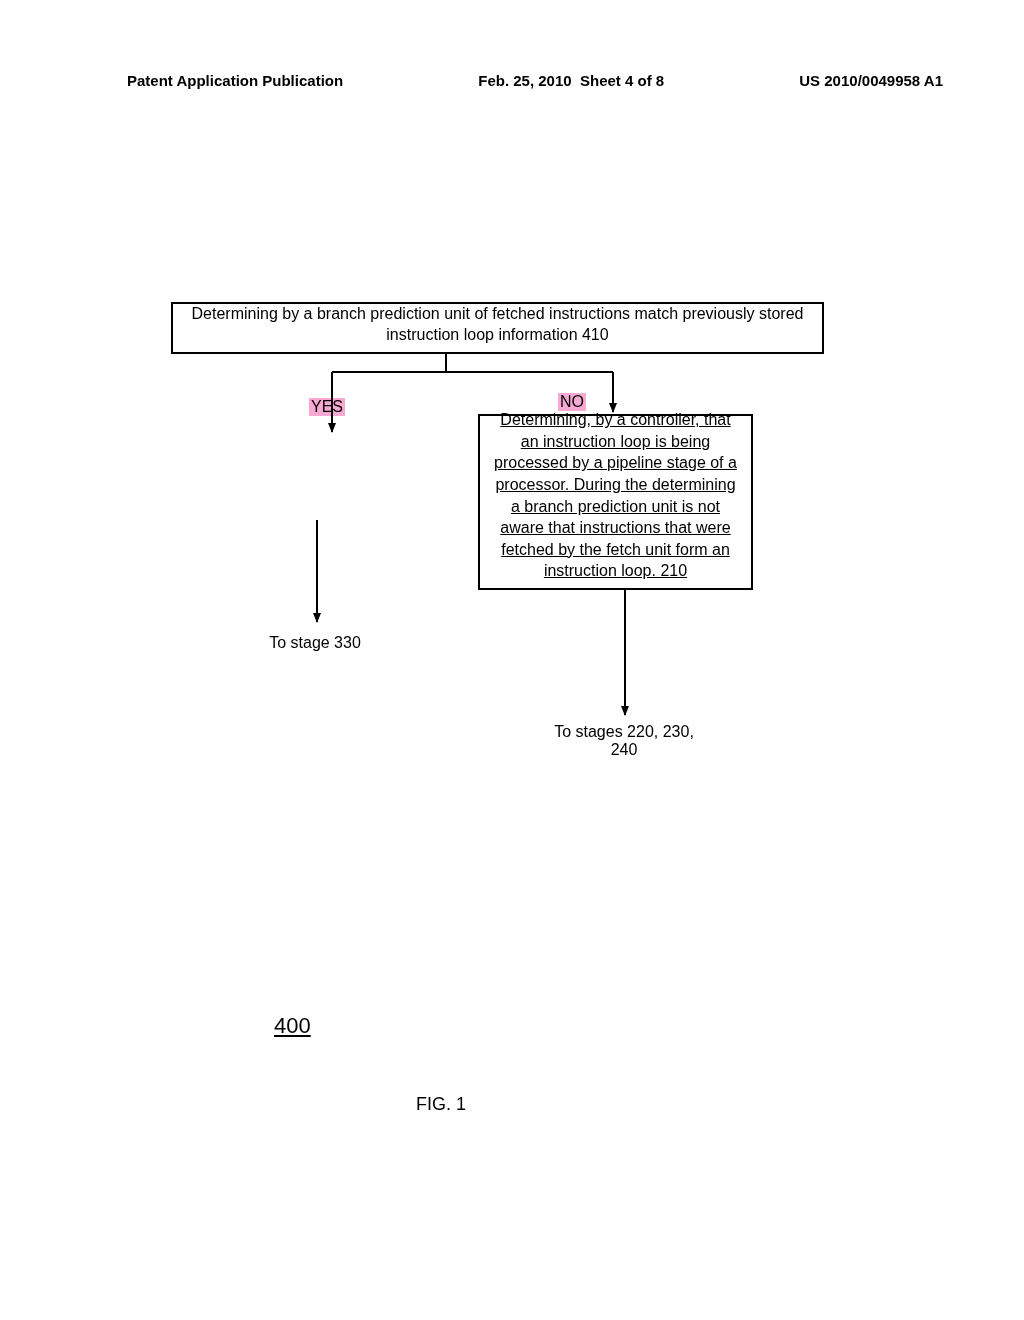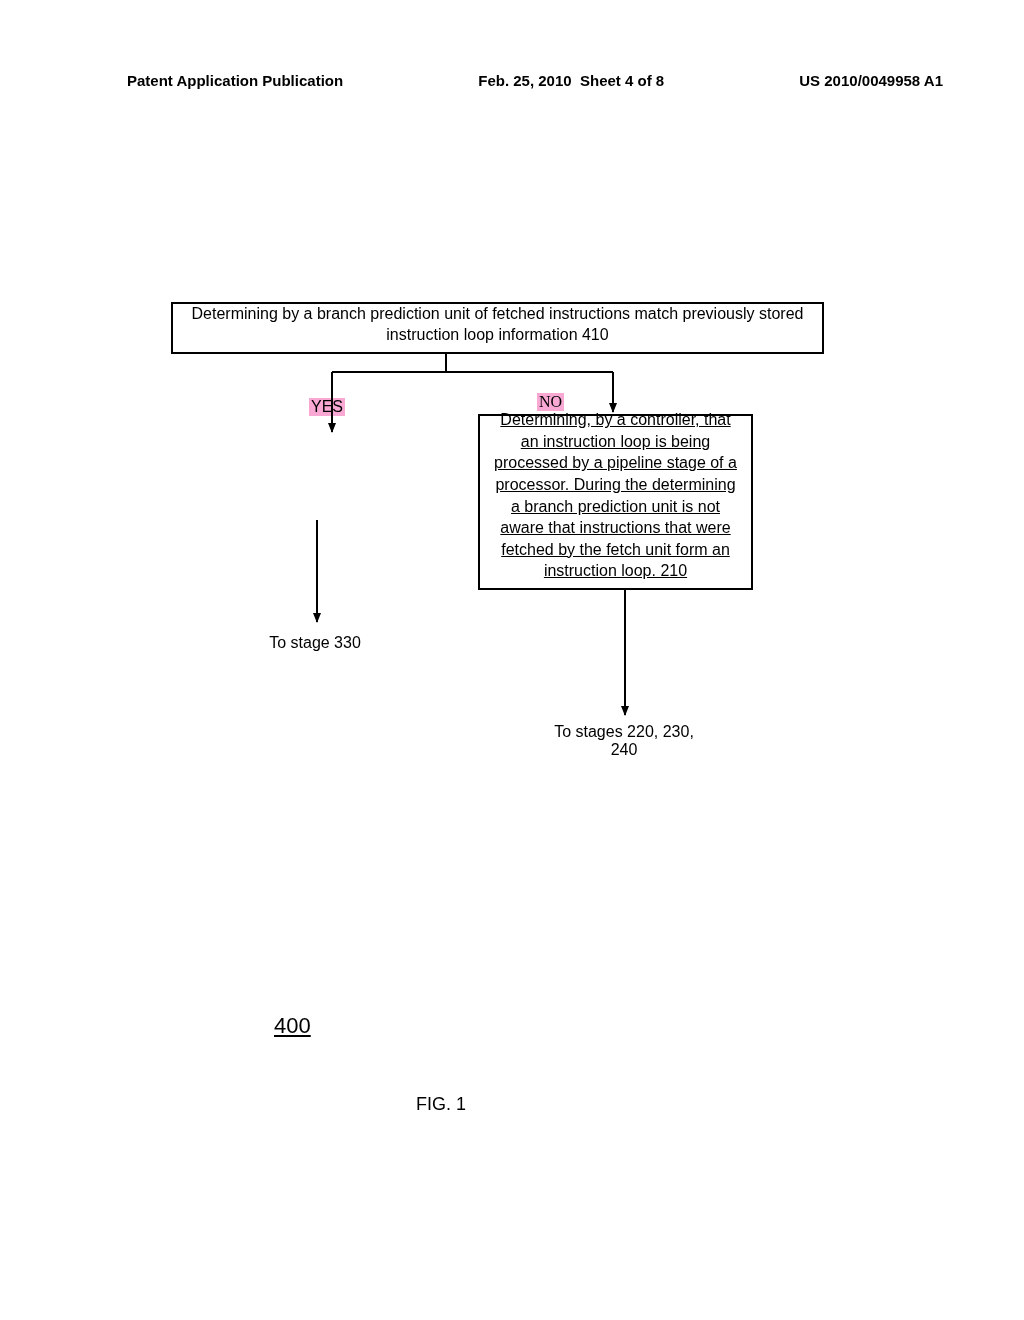--- a/index.html
+++ b/index.html
@@ -56,21 +56,21 @@
     left: 478px; top: 414px;
     width: 275px; height: 176px; text-decoration: underline;
   }
   .edge-label {
     position: absolute;
     font-size: 16px;
     background: #f9a8d4;
     padding: 0 2px;
   }
   .lbl-yes { left: 309px; top: 398px; }
-  .lbl-no  { left: 537px; top: 393px; font-family: Liberation Serif, serif; }
+  .lbl-no  { left: 558px; top: 393px; }
   .downstream {
     position: absolute;
     font-size: 16px;
     text-align: center;
     white-space: pre-line;
   }
   .d330 { left: 245px; top: 634px; width: 140px; }
   .d220 { left: 544px; top: 723px; width: 160px; text-align: center; }
   .fignum {
     position: absolute;

